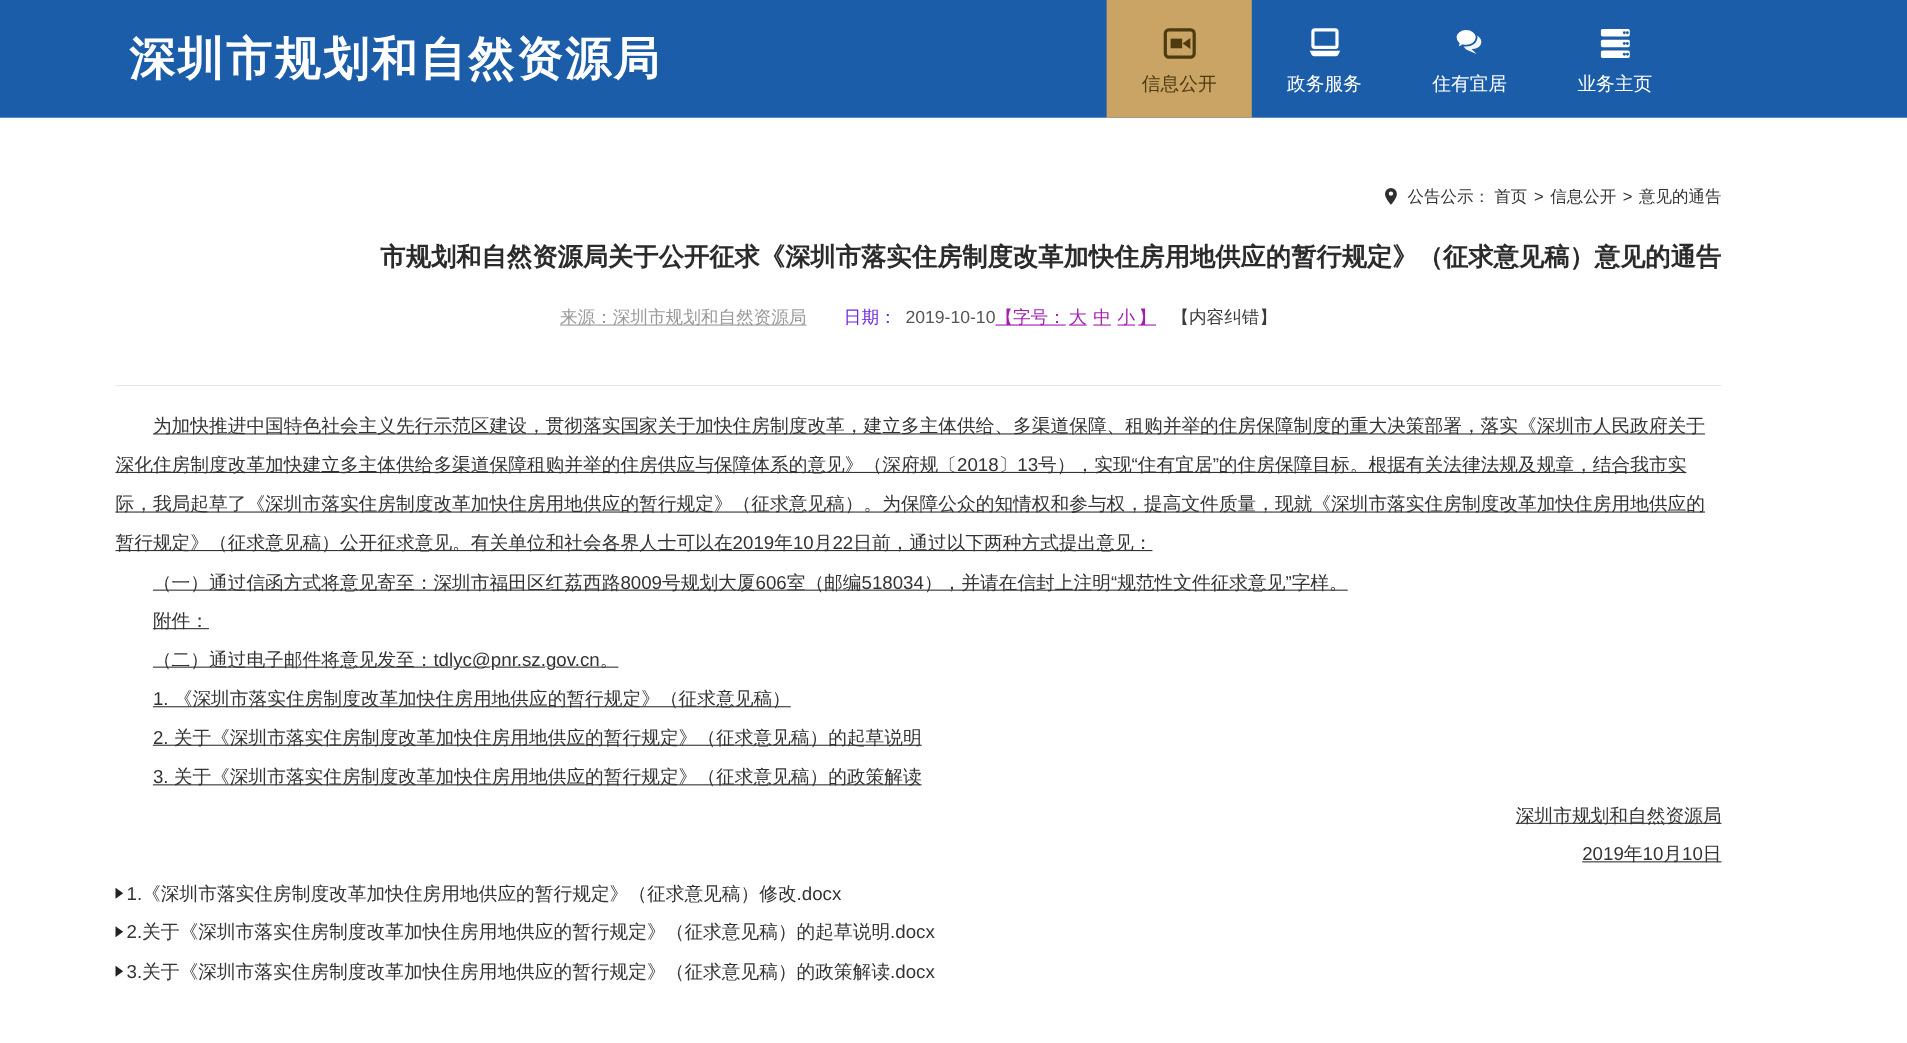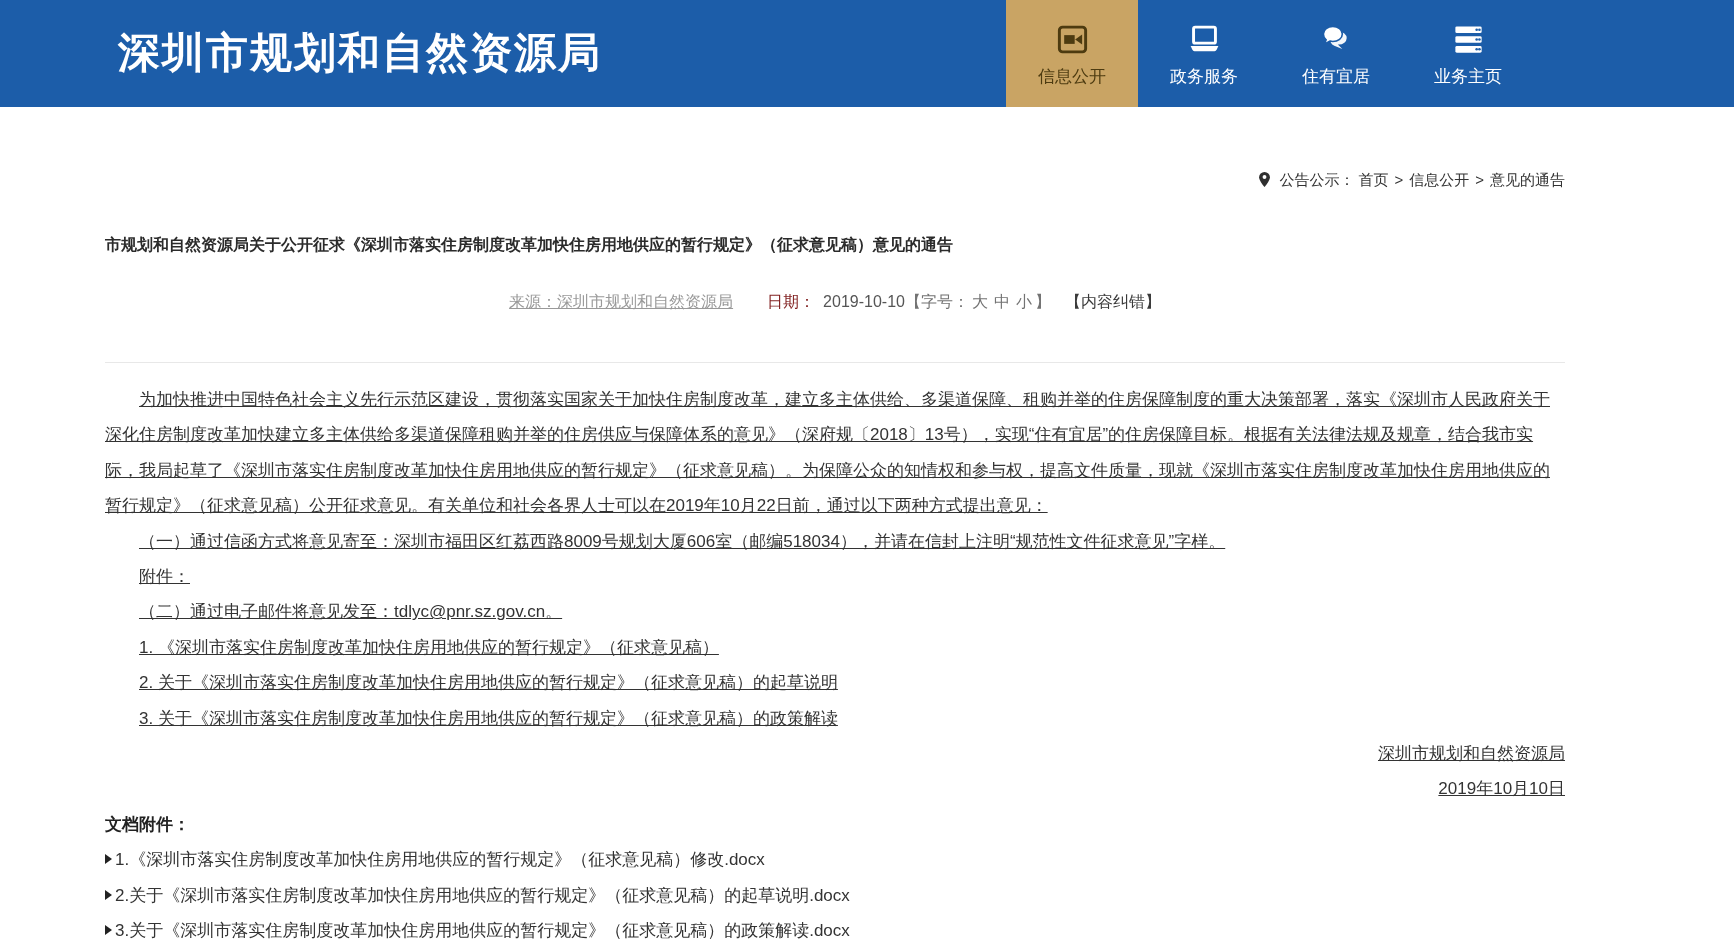--- a/index.html
+++ b/index.html
@@ -28,30 +28,30 @@
   
   .content{position:absolute;top:107px;left:105px;width:1460px;}
   .breadcrumb{
     padding-top:63px;text-align:right;font-size:15px;color:#333;height:20px;line-height:20px;
   }
   .breadcrumb .pin{display:inline-block;vertical-align:-3px;margin-right:8px;}
   .breadcrumb .bc-label{margin-right:4px;}
   .breadcrumb a{color:#333;text-decoration:none;cursor:pointer;}
   .breadcrumb .sep{margin:0 6px;color:#333;}
   .article-title{
-    margin-top:40px;text-align:left;font-size:16px;font-weight:bold;color:#2b2b2b;
+    margin-top:28px;text-align:right;font-size:23px;font-weight:bold;color:#2b2b2b;
     line-height:30px;white-space:nowrap;
   }
   .article-meta{
     margin-top:31px;text-align:center;font-size:16px;color:#555;line-height:22px;
   }
   .article-meta .src{color:#999;margin-right:34px;text-decoration:underline;}
-  .article-meta .date-label{color:#7f1d1d;}
+  .article-meta .date-label{color:#6d28d9;}
   .article-meta .date-val{color:#555;margin-left:8px;}
-  .article-meta .fs-group{color:#737373;margin-right:14px;}
+  .article-meta .fs-group{color:#a21caf;margin-right:14px;text-decoration:underline;}
   .article-meta .fs-opt{cursor:pointer;margin:0 3px;}
   .article-meta .correction{color:#3a3a3a;cursor:pointer;}
   .divider{margin-top:49px;border-bottom:1px solid #e8e8e8;height:0;}
   
   .article-body{margin-top:19px;font-size:17px;color:#333;line-height:35.4px;text-decoration:underline;}
   .article-body p{margin:0;padding:0;text-indent:2em;}
   .article-body p.right{text-align:right;text-indent:0;}
   .doc-attachments{font-size:17px;color:#333;line-height:35.4px;}
   .doc-attachments .da-title{font-weight:bold;color:#222;}
   .doc-attachments .da-link{display:block;color:#333;text-decoration:none;cursor:pointer;}
@@ -133,19 +133,18 @@
     <p>附件：</p>
     <p>（二）通过电子邮件将意见发至：tdlyc@pnr.sz.gov.cn。</p>
     <p>1. 《深圳市落实住房制度改革加快住房用地供应的暂行规定》（征求意见稿）</p>
     <p>2. 关于《深圳市落实住房制度改革加快住房用地供应的暂行规定》（征求意见稿）的起草说明</p>
     <p>3. 关于《深圳市落实住房制度改革加快住房用地供应的暂行规定》（征求意见稿）的政策解读</p>
     <p class="right">深圳市规划和自然资源局</p>
     <p class="right">2019年10月10日</p>
   </div>
 
   <div class="doc-attachments">
-    <div class="da-title">文档附件：</div>
     <a class="da-link"><span class="tri"></span><span>1.《深圳市落实住房制度改革加快住房用地供应的暂行规定》（征求意见稿）修改.docx</span></a>
     <a class="da-link"><span class="tri"></span><span>2.关于《深圳市落实住房制度改革加快住房用地供应的暂行规定》（征求意见稿）的起草说明.docx</span></a>
     <a class="da-link"><span class="tri"></span><span>3.关于《深圳市落实住房制度改革加快住房用地供应的暂行规定》（征求意见稿）的政策解读.docx</span></a>
   </div>
 
 </div>
 
 </body></html>

